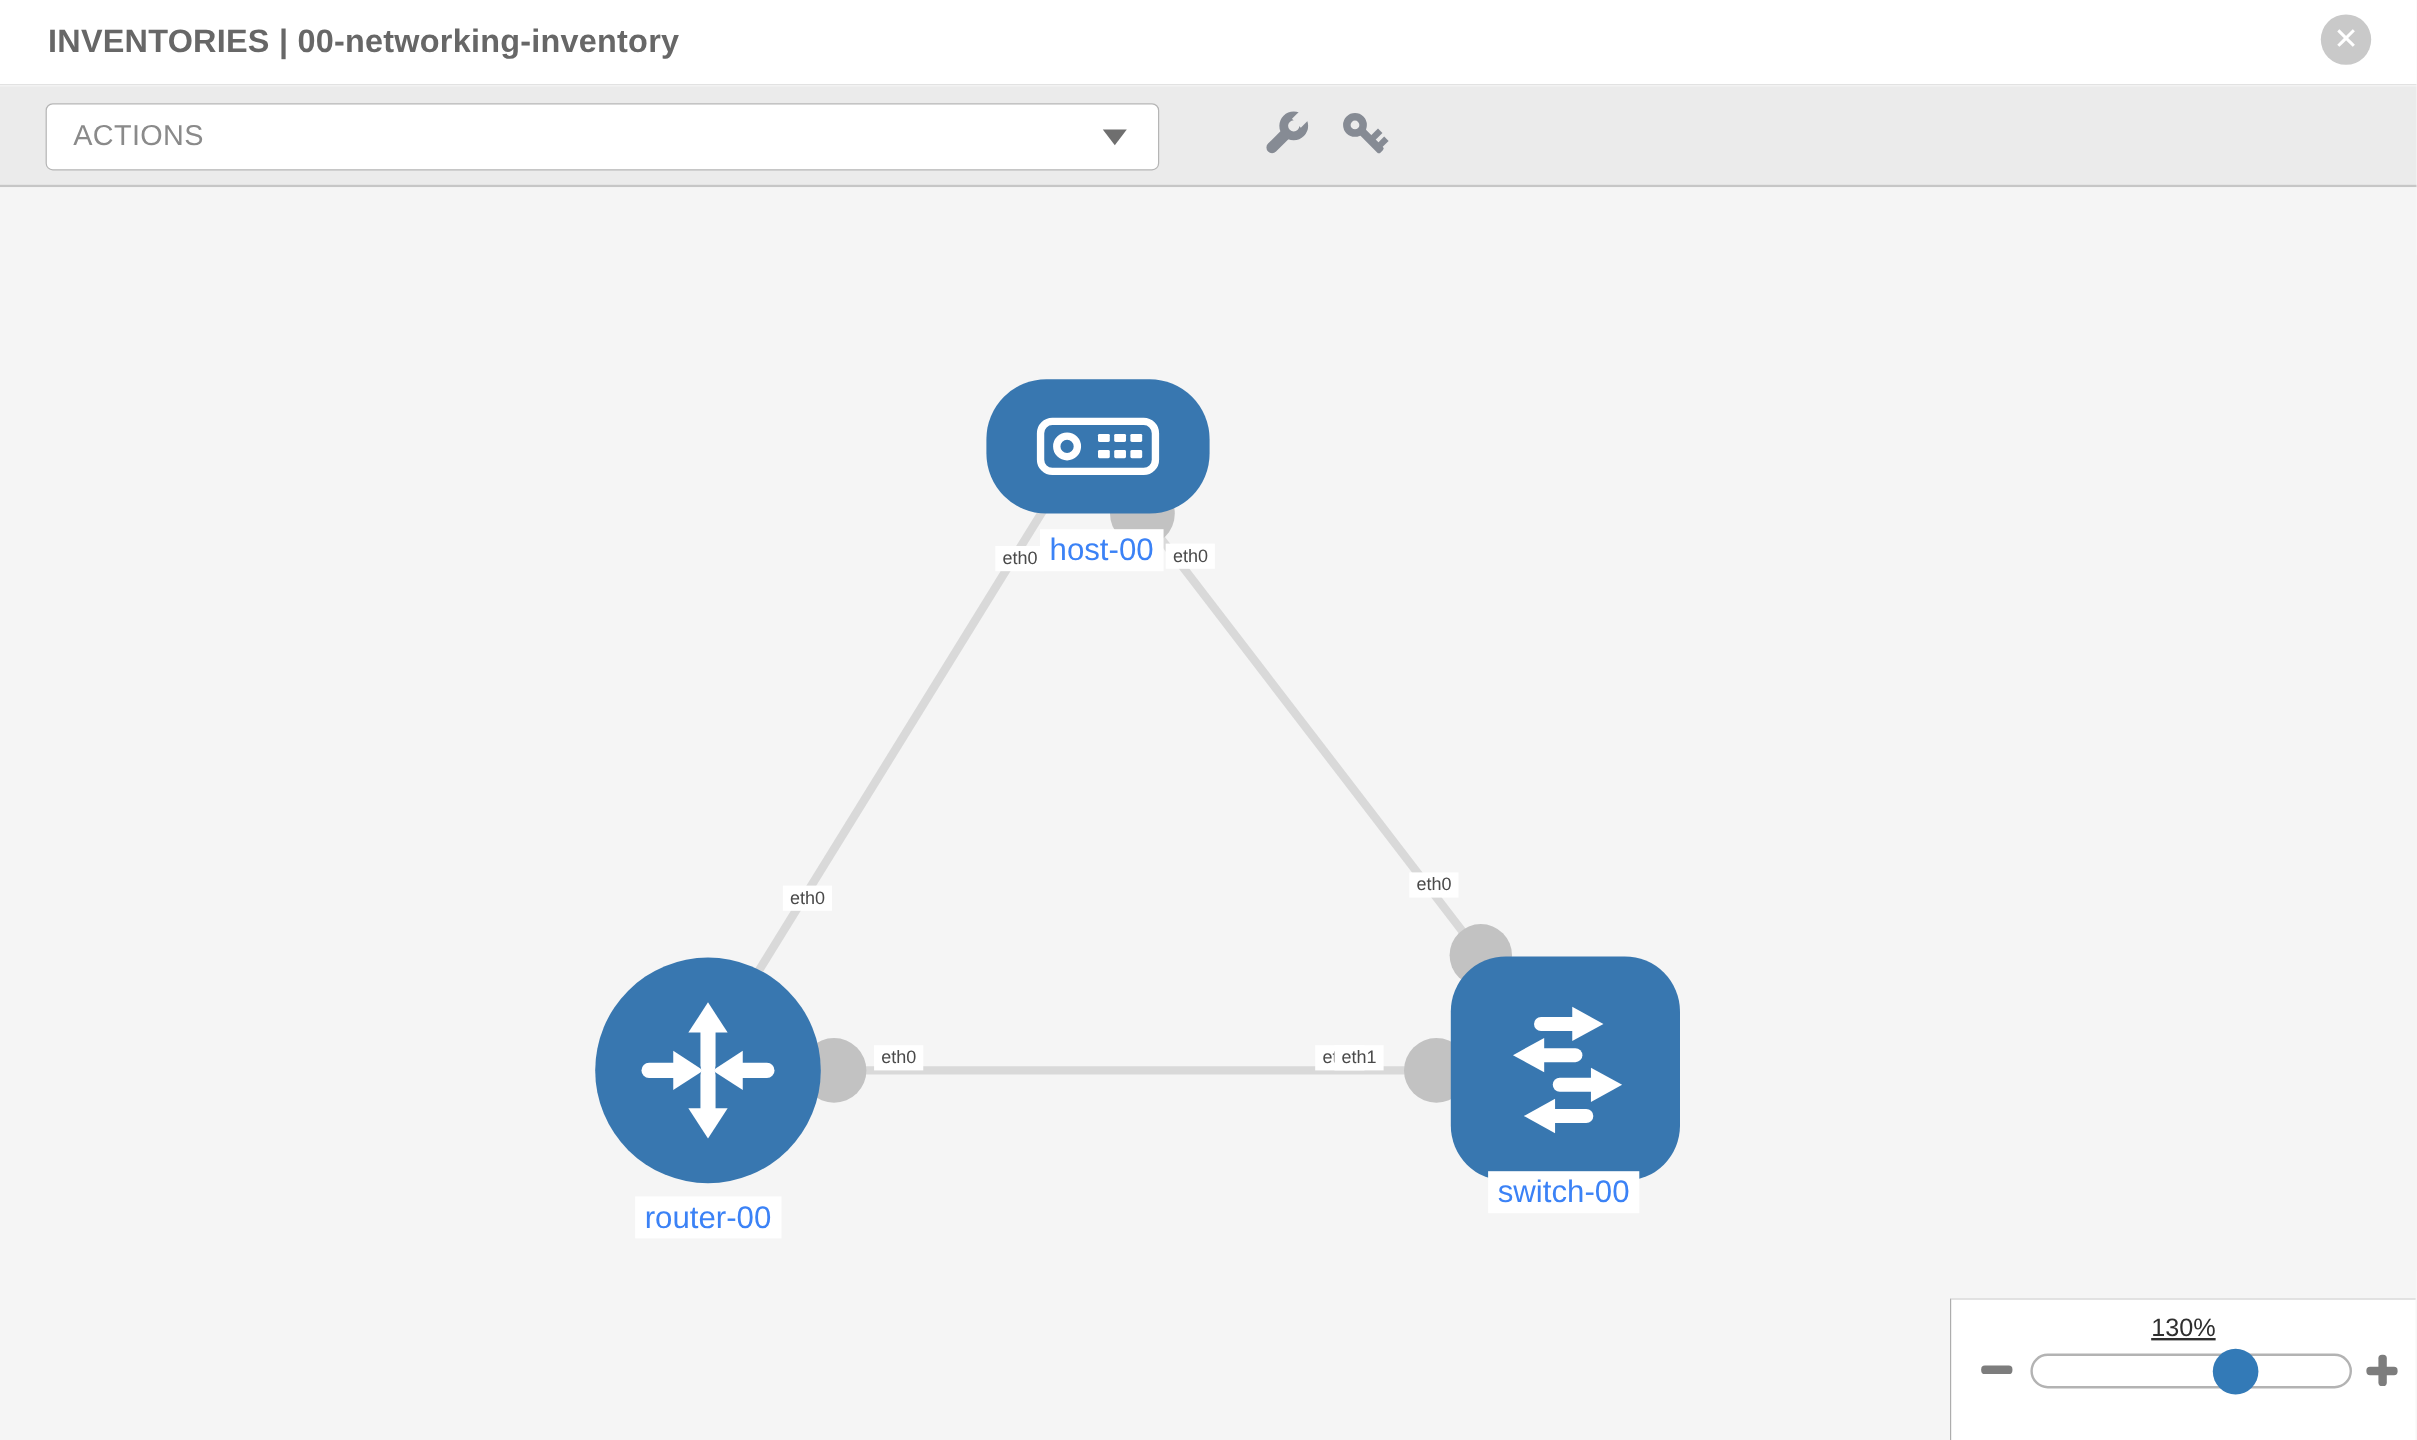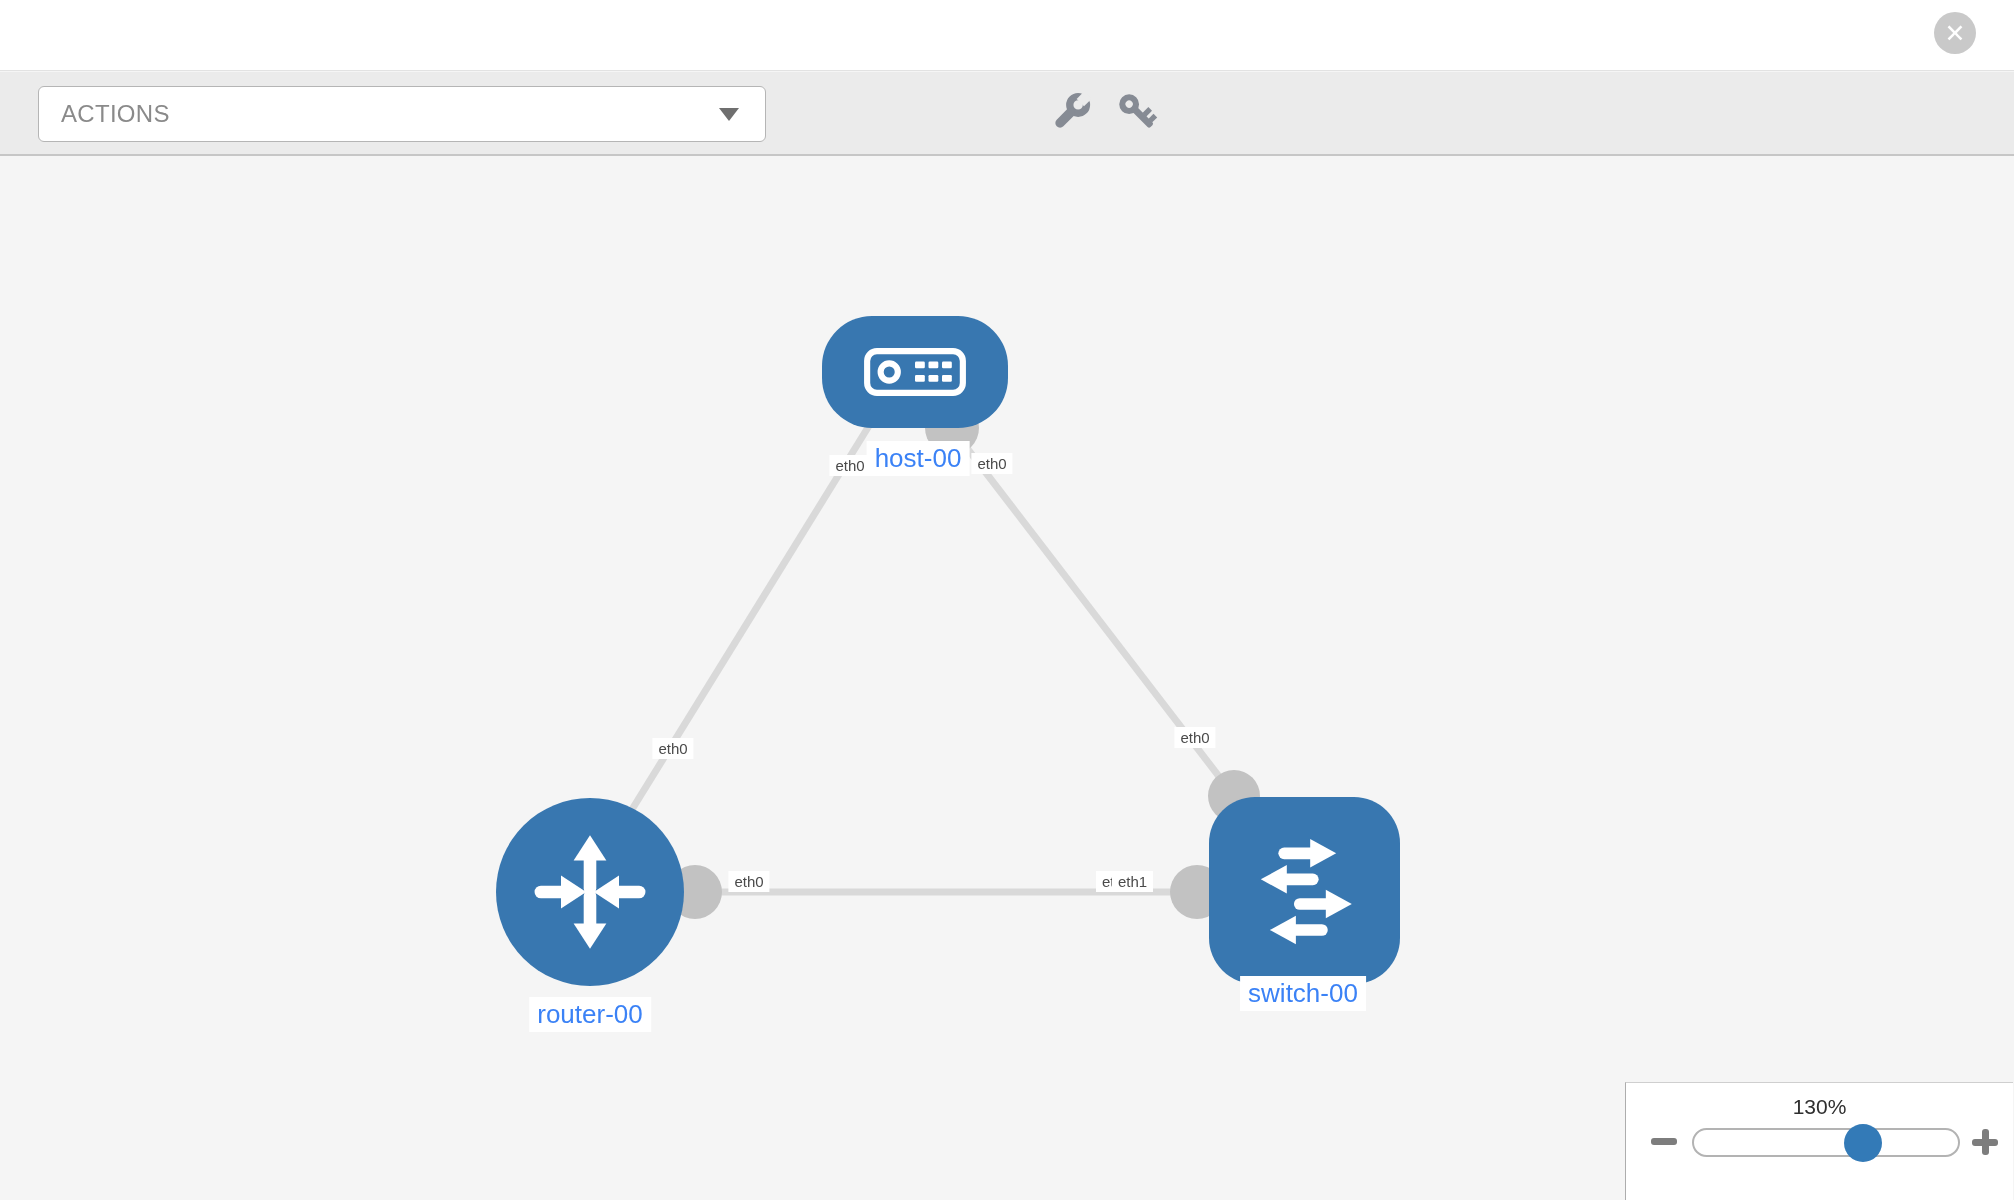--- a/index.html
+++ b/index.html
@@ -18,21 +18,21 @@
   
   .toolbar{position:absolute;top:72px;left:0;width:2014px;height:84px;background:#ebebeb;
            border-bottom:2px solid #c6c6c6;box-sizing:border-box;}
   .selectbox{position:absolute;top:14px;height:56px;background:#fff;border:1px solid #b5b5b5;
              border-radius:6px;box-sizing:border-box;cursor:pointer;}
   .selectbox .sel-label{position:absolute;left:22px;top:0;line-height:54px;font-size:24px;
              color:#8a8a8a;letter-spacing:.3px;}
   .sel-caret{position:absolute;right:26px;top:21px;width:0;height:0;
              border-left:10px solid transparent;border-right:10px solid transparent;
              border-top:13px solid #6f6f6f;}
-  .actions-box{left:38px;width:728px;}
+  .actions-box{left:38px;width:928px;}
   .search-box{left:1183px;width:791px;}
   .tool-btn{position:absolute;top:17px;width:48px;height:48px;cursor:pointer;}
   .tool-wrench{left:1046px;}
   .tool-key{left:1114px;}
 
   
   .canvas{position:absolute;top:156px;left:0;width:2014px;height:1044px;background:#f5f5f5;}
   .edges{position:absolute;left:0;top:0;}
 
   .node{position:absolute;background:#3877b0;display:flex;align-items:center;justify-content:center;cursor:pointer;}
@@ -42,37 +42,38 @@
 
   .node-label{position:absolute;background:#fff;color:#3b82f6;font-size:26px;padding:2px 8px;
               white-space:nowrap;transform:translateX(-50%);}
   .if-label{position:absolute;background:#fff;color:#4a4a4a;font-size:15px;padding:2px 6px;
             white-space:nowrap;}
   .if-center{transform:translateX(-50%);}
 
   
   .zoom-panel{position:absolute;left:1625px;top:1082px;width:388px;height:118px;background:#fff;
               border-left:1px solid #adadad;border-top:1px solid #cfcfcf;box-sizing:border-box;}
-  .zoom-level{position:absolute;top:12px;left:0;width:100%;text-align:center;font-size:21px;color:#2f2f2f;}
+  .zoom-level{position:absolute;top:12px;left:0;width:100%;text-align:center;font-size:21px;color:#2f2f2f;text-decoration:underline;}
   .zoom-minus{position:absolute;left:25px;top:55px;width:26px;height:7px;border-radius:3px;
               background:#7d7d7d;cursor:pointer;}
   .zoom-track{position:absolute;left:66px;top:45px;width:268px;height:29px;border-radius:15px;
               background:#fff;border:2px solid #b3b3b3;box-sizing:border-box;cursor:pointer;}
   .zoom-thumb{position:absolute;left:218px;top:41px;width:38px;height:38px;border-radius:50%;
               background:#337ab7;cursor:pointer;}
   .zoom-plus{position:absolute;left:346px;top:46px;width:26px;height:26px;cursor:pointer;}
   .zoom-plus .h{position:absolute;left:0;top:10px;width:26px;height:7px;border-radius:3px;background:#7d7d7d;}
   .zoom-plus .v{position:absolute;left:10px;top:0;width:7px;height:26px;border-radius:3px;background:#7d7d7d;}
 </style>
 </head>
 <body>
 
 <div id="app">
 
   <div class="header">
+    <div class="title">INVENTORIES | 00-networking-inventory</div>
     <div class="close-btn">
       <span>✕</span>
     </div>
   </div>
 
   <div class="toolbar">
     <div class="selectbox actions-box">
       <span class="sel-label">ACTIONS</span>
       <span class="sel-caret"></span>
     </div>

